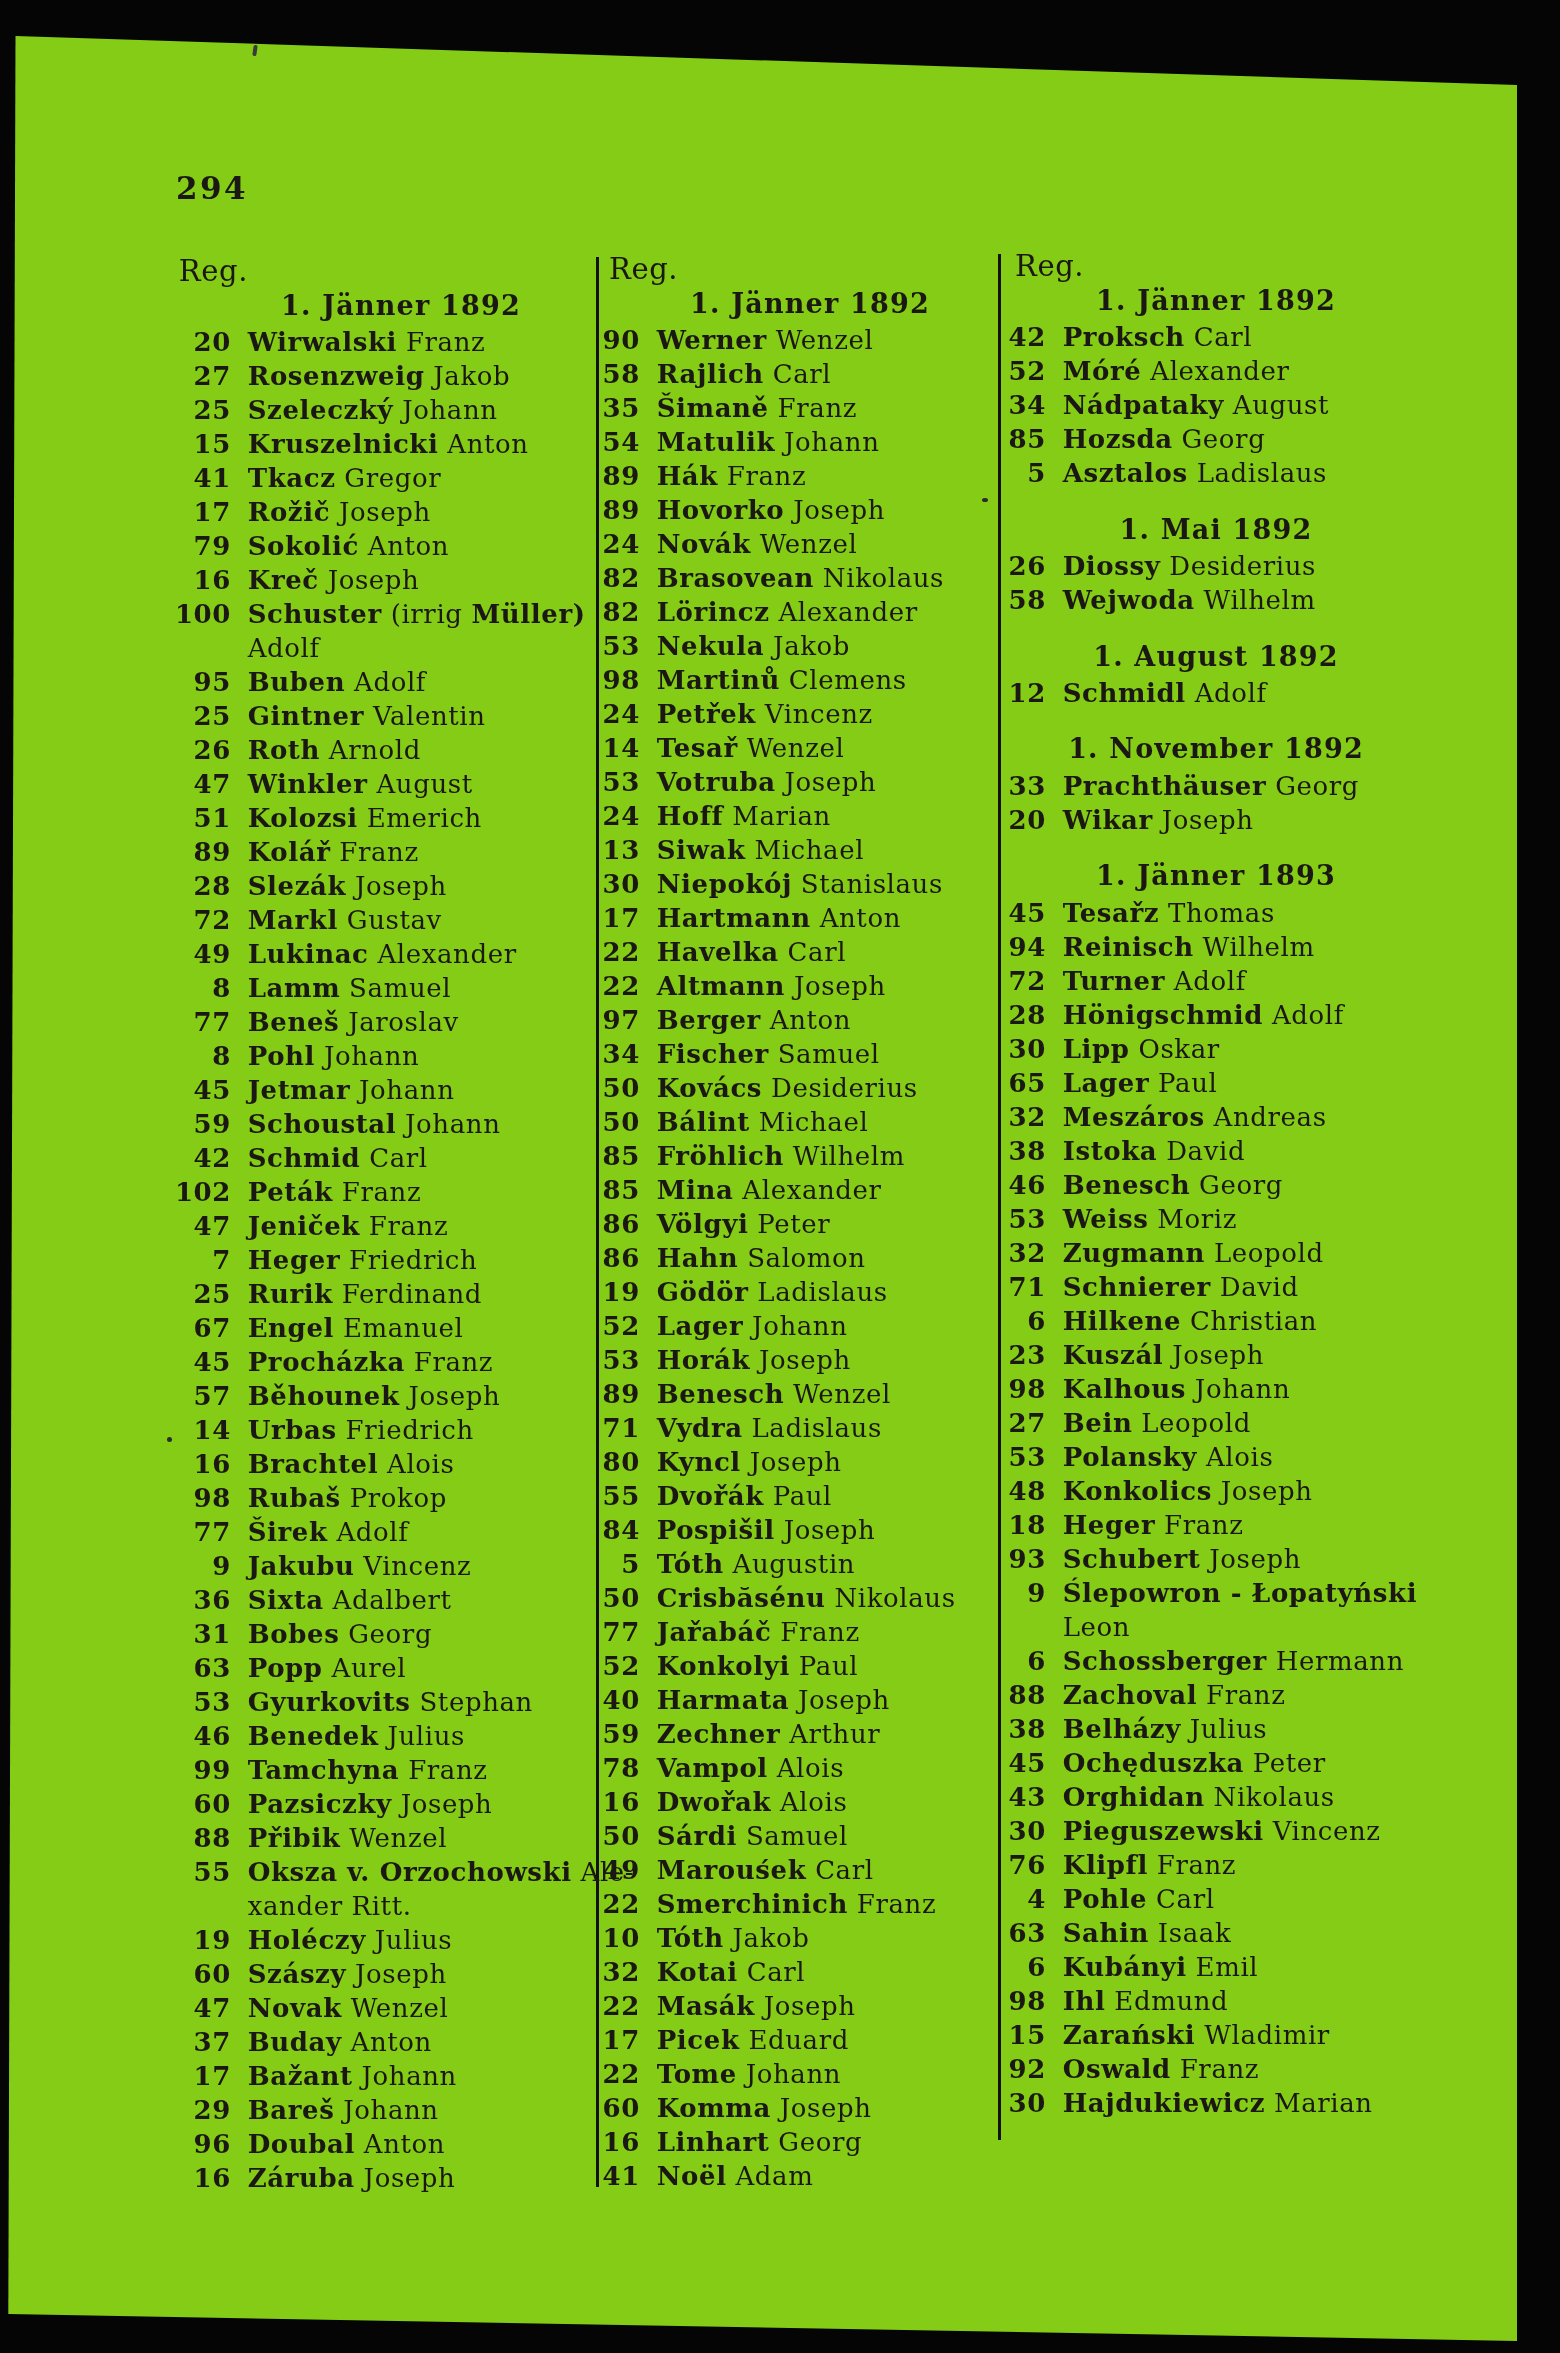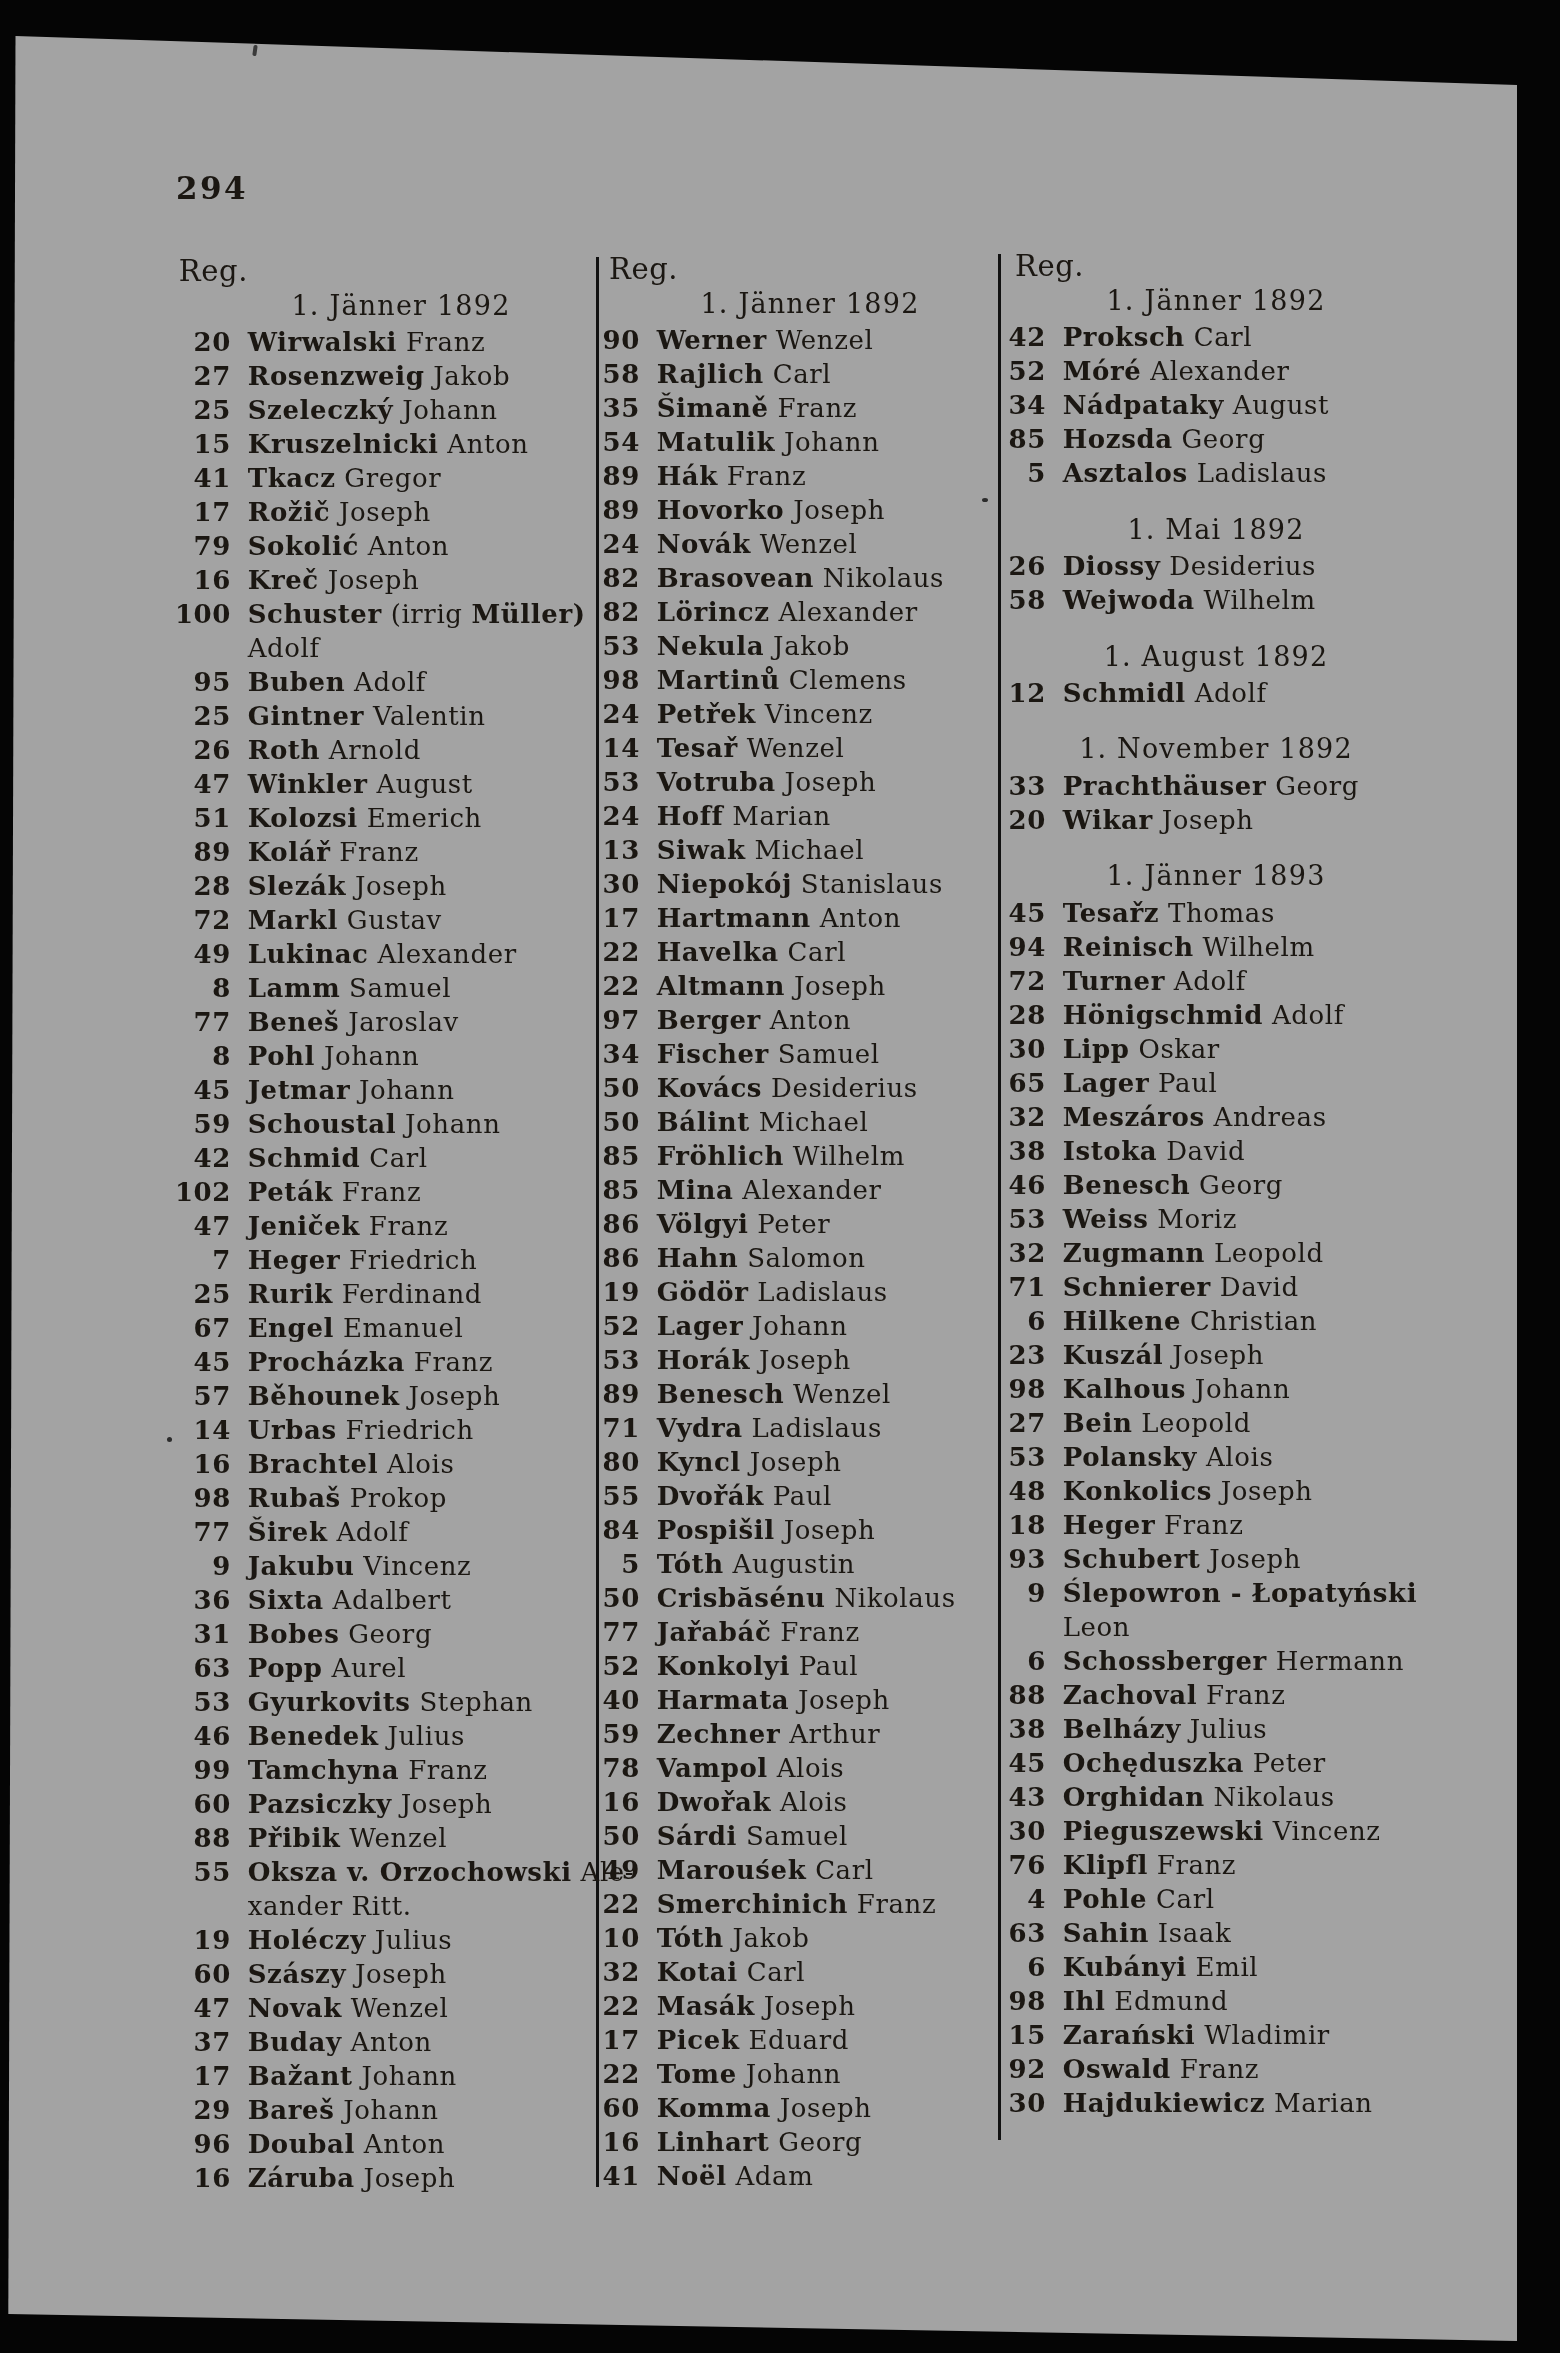--- a/index.html
+++ b/index.html
@@ -5,21 +5,21 @@
   html,body{margin:0;padding:0;}
   body{
     width:1561px;height:2354px;position:relative;
     background:#050505;
     font-family:"DejaVu Serif", serif;
     color:#1b1712;
     overflow:hidden;
   }
   .page{
     position:absolute;left:0;top:0;width:1561px;height:2354px;
-    background:#a3a3a3;
+    background:#84cc16;
     clip-path:polygon(15.5px 36px, 1517px 85px, 1517px 2341px, 8.3px 2314px);
   }
   .page-number{
     position:absolute;left:176px;top:170px;
     font-size:31px;font-weight:700;letter-spacing:2.4px;
   }
   .doc-header{
     position:absolute;left:381px;top:179px;width:834px;
     text-align:center;font-size:27px;letter-spacing:1.2px;
   }
@@ -27,21 +27,21 @@
   .divider.d1{left:596px;top:257px;height:1930px;}
   .divider.d2{left:998px;top:254px;height:1886px;}
   .col{position:absolute;width:400px;}
   .col.c1{left:174px;top:256px;}
   .col.c2{left:583px;top:254px;}
   .col.c3{left:989px;top:251px;}
   .reg{font-size:29px;height:32px;line-height:30px;letter-spacing:0.6px;}
   .c1 .reg{padding-left:4.8px;}
   .c2 .reg,.c3 .reg{padding-left:26px;}
   .section-header{
-    font-size:27px;font-weight:400;letter-spacing:1.2px;
+    font-size:27px;font-weight:700;letter-spacing:1.2px;
     height:35px;line-height:35px;text-align:center;
     padding-left:54px;margin-bottom:2.4px;white-space:nowrap;
   }
   .blocks > .section-header{margin-top:21.4px;}
   .blocks > .section-header:first-child{margin-top:0;}
   .row{display:flex;height:34px;line-height:34px;font-size:26px;white-space:nowrap;}
   .num{
     flex:none;width:57px;padding-right:16.7px;
     text-align:right;font-weight:700;letter-spacing:0.6px;
   }

